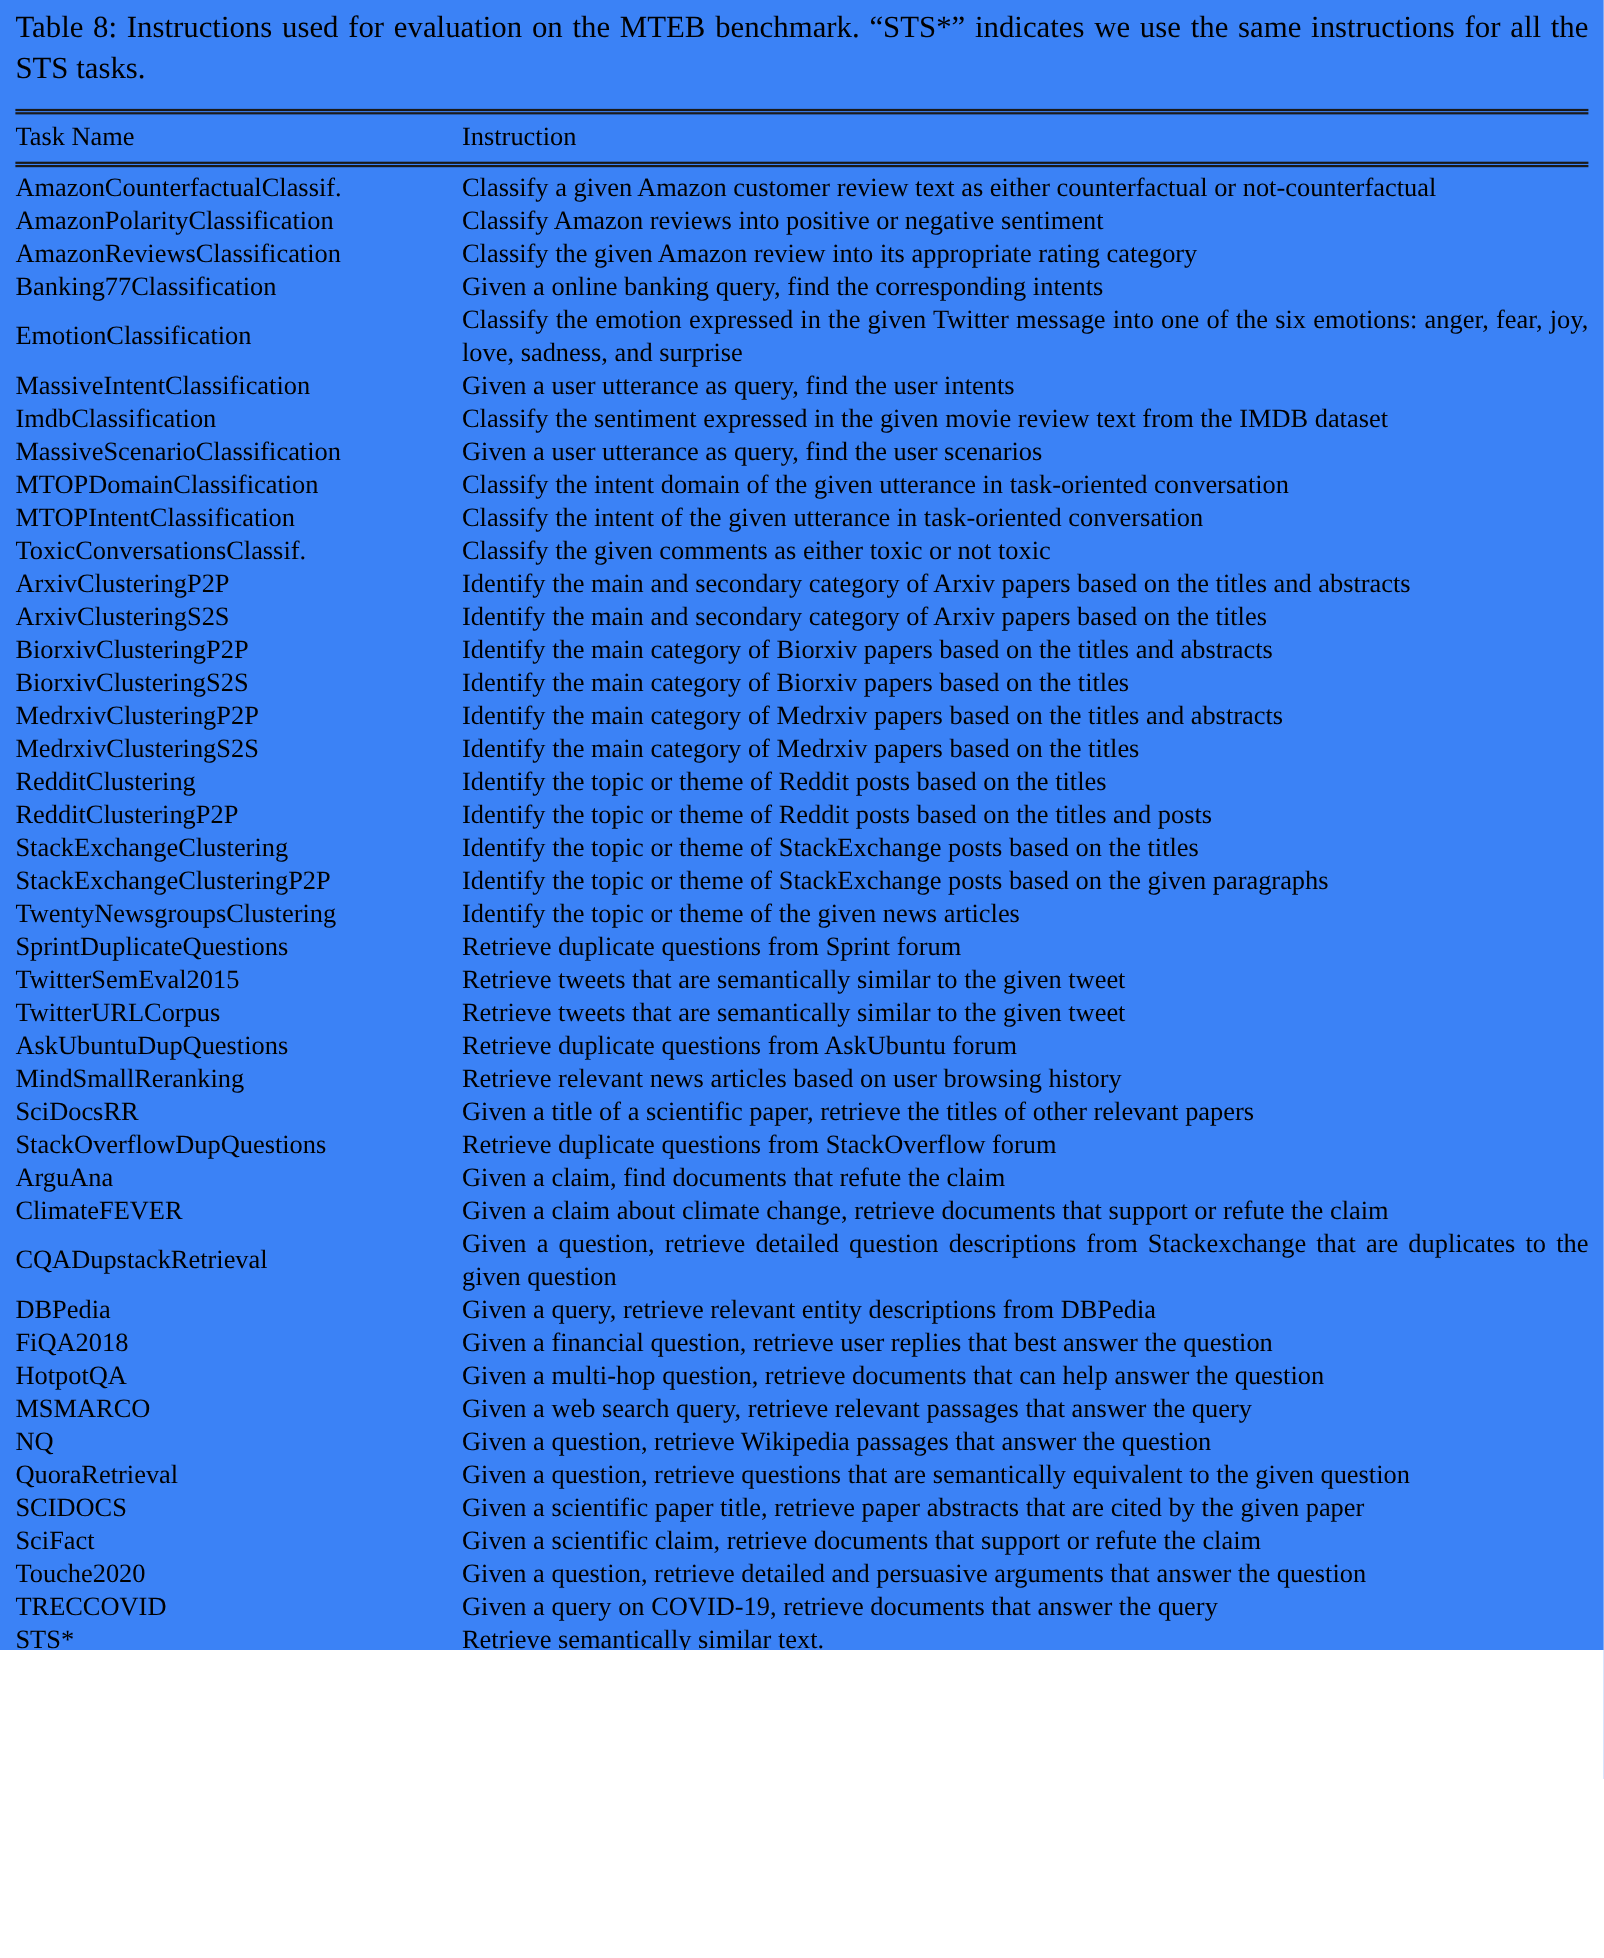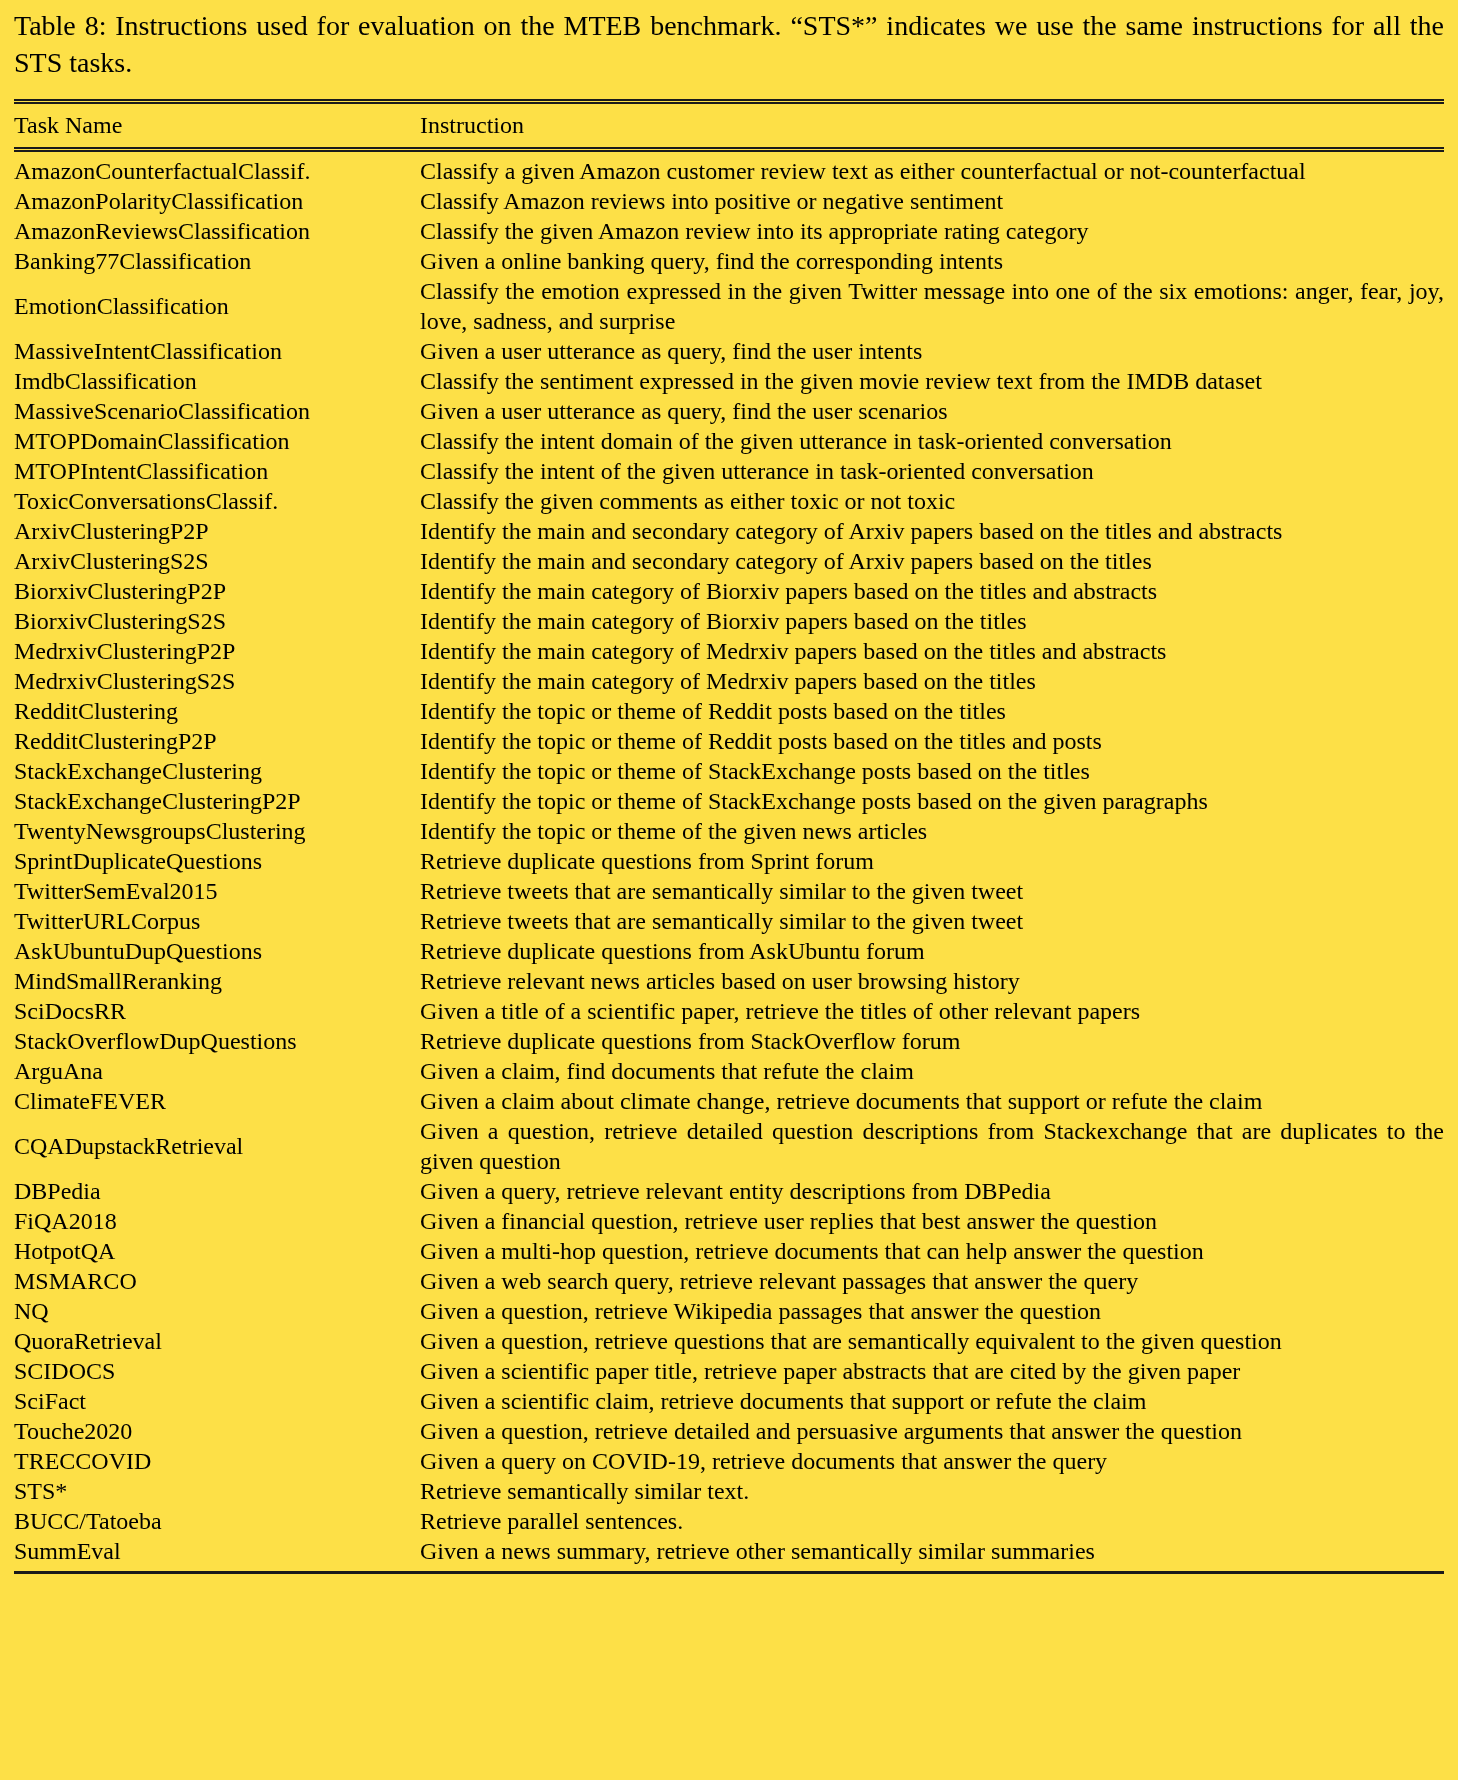--- a/index.html
+++ b/index.html
@@ -4,25 +4,25 @@
 <style>
   html, body {
     margin: 0;
     padding: 0;
     background: #ffffff;
     color: #000000;
     font-family: "Liberation Serif", serif;
   }
   .page {
     width: 1458px;
-    height: 1780px;
+    height: 1500px;
     box-sizing: border-box;
     padding: 8px 14px 0 14px;
     overflow: hidden;
-    background: #fde047;
+    background: #3b82f6;
   }
   .caption {
     font-size: 28px;
     line-height: 1.32;
     text-align: justify;
     color: #000;
   }
   table.instr-table {
     width: 1430px;
     table-layout: fixed;

